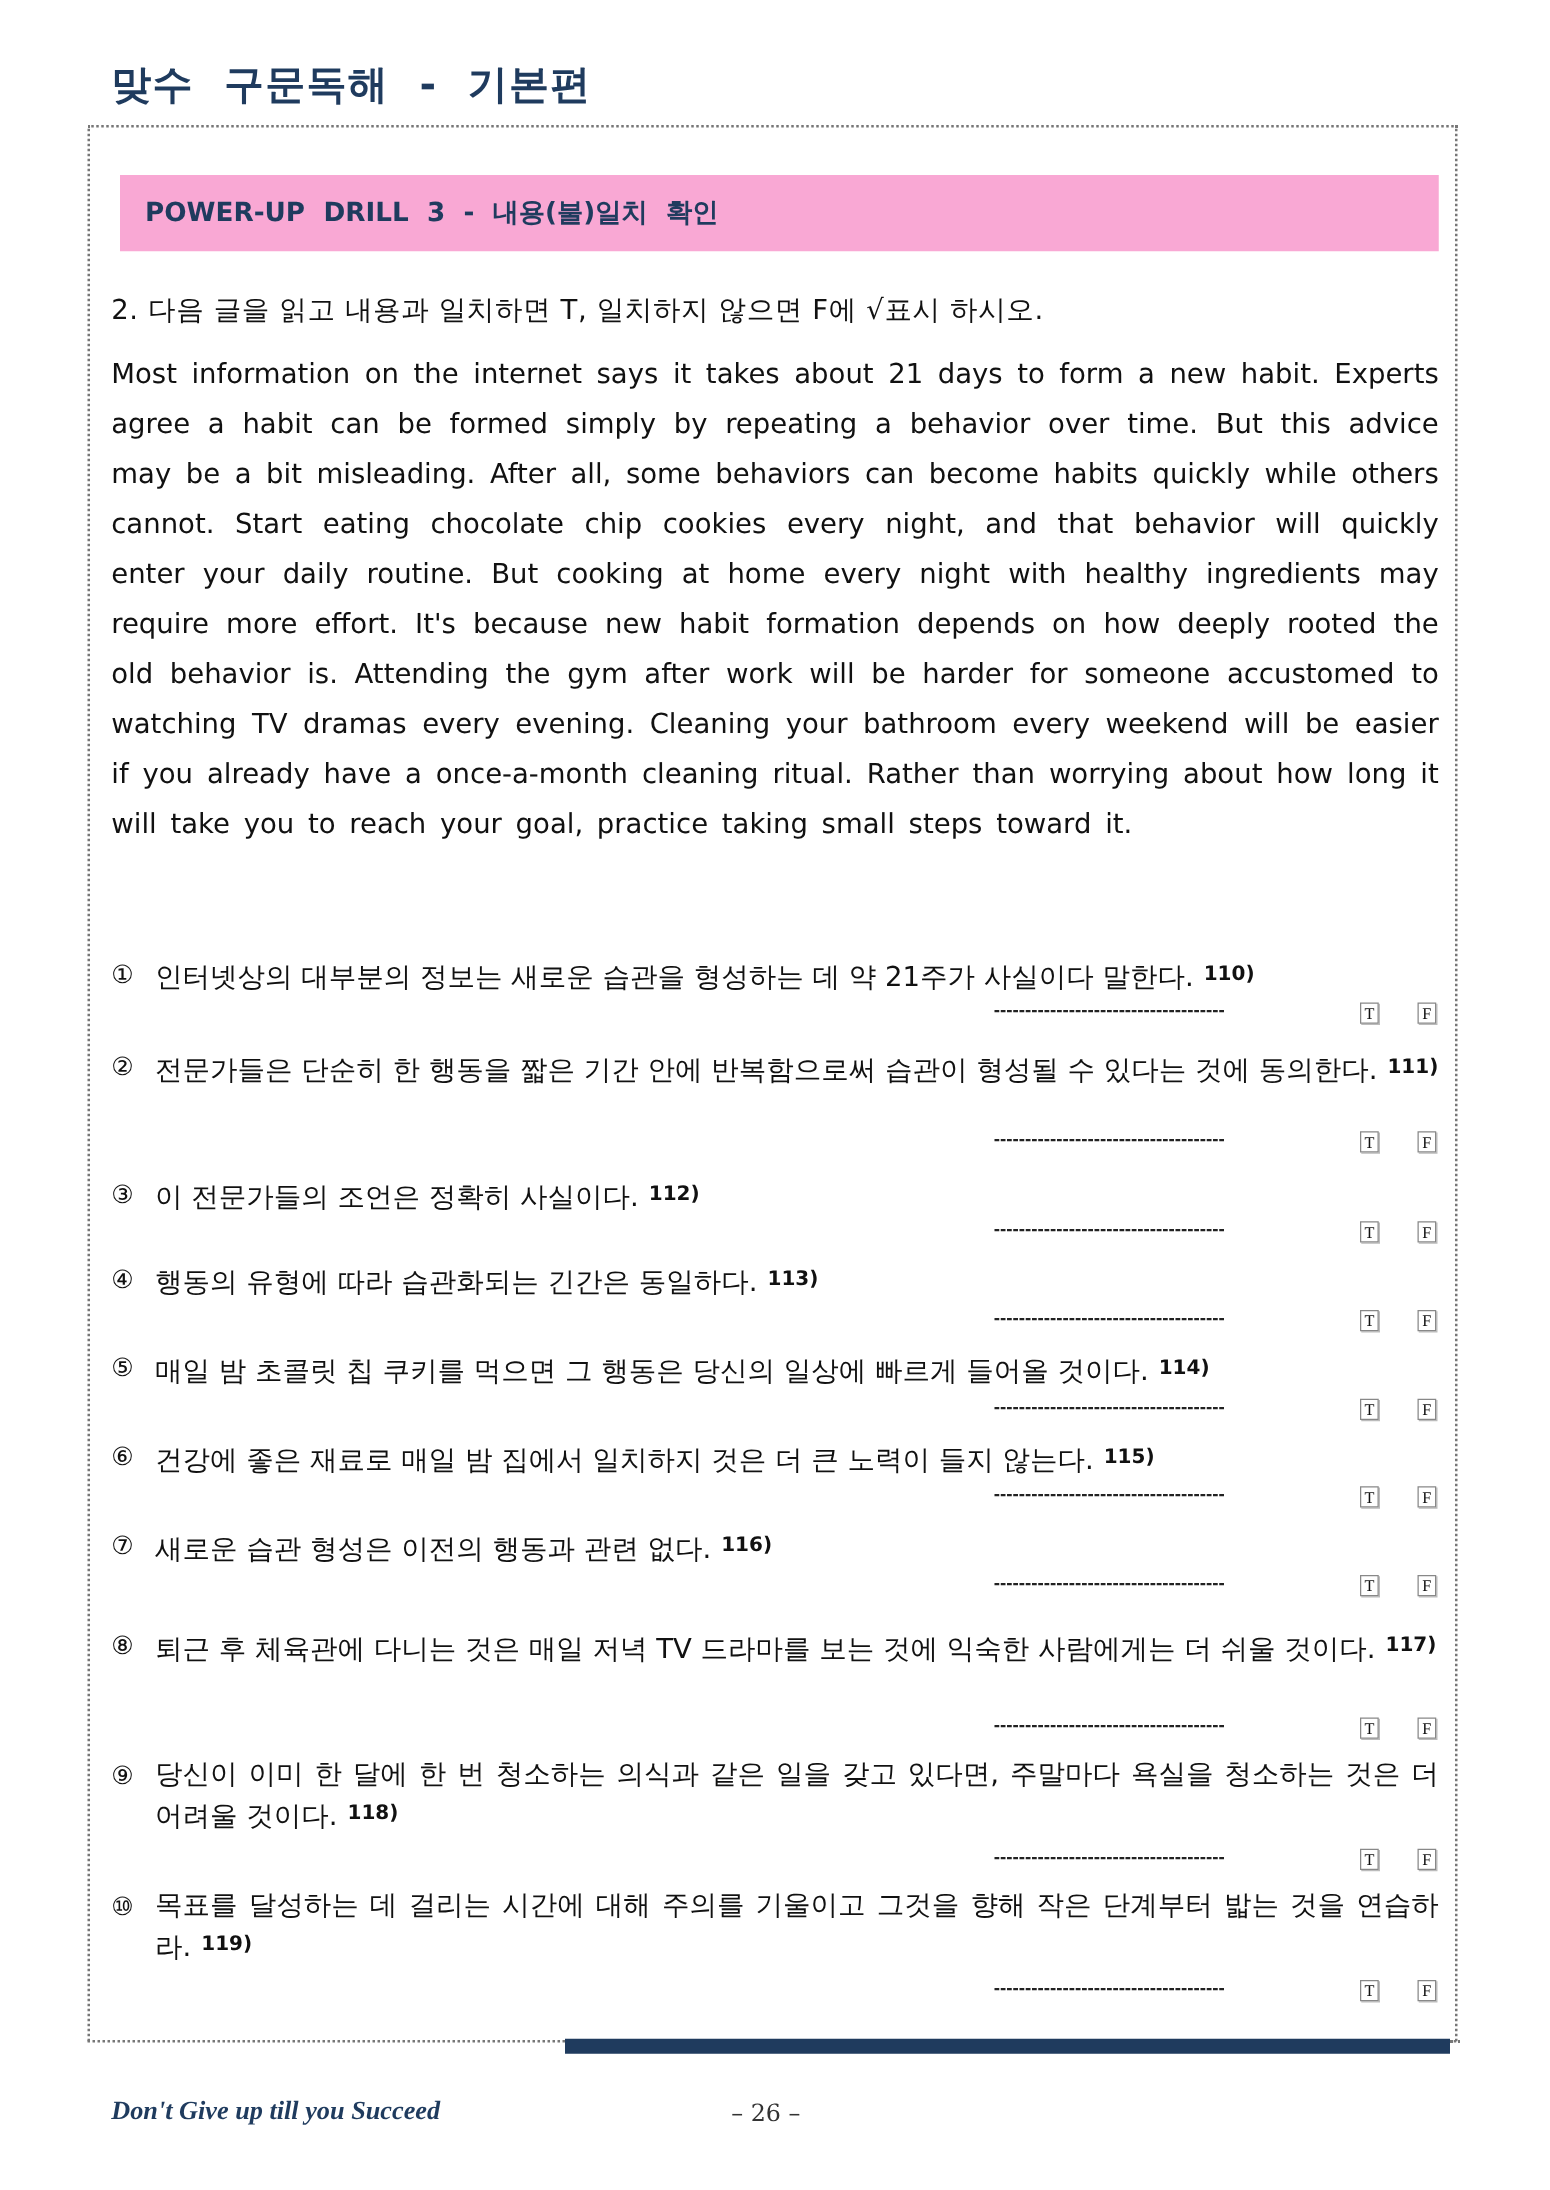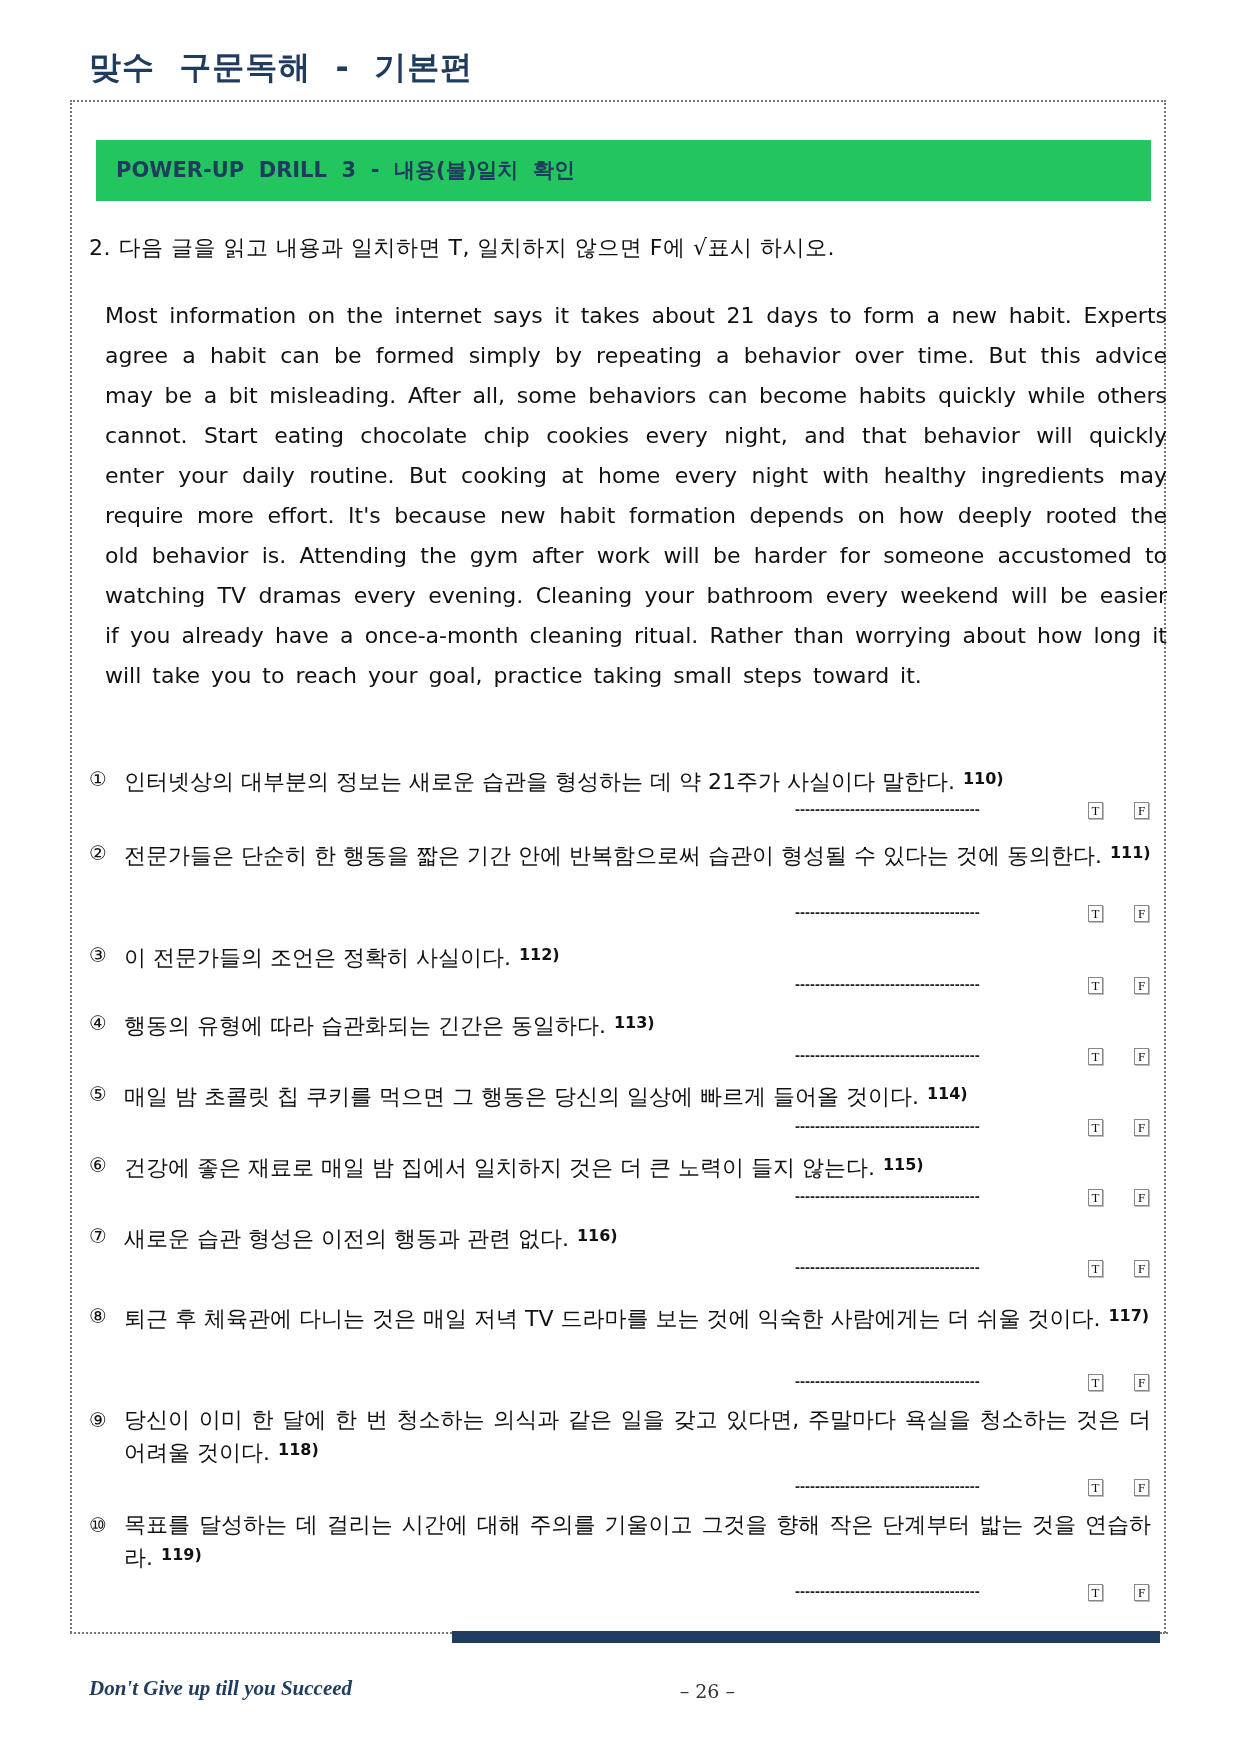--- a/index.html
+++ b/index.html
@@ -3,36 +3,36 @@
 <meta charset="utf-8">
 <style>
   html, body { margin: 0; padding: 0; background: #ffffff; }
   body { width: 1240px; height: 1752px; position: relative; overflow: hidden;
          font-family: "DejaVu Sans", "Liberation Sans", sans-serif; color: #111; }
   .abs { position: absolute; }
   .header-title { left: 89px; top: 46px; font-size: 32px; font-weight: bold; color: #1f3b5e; letter-spacing: 1px; white-space: pre; }
   .frame { left: 70px; top: 100px; width: 1096px; height: 1533px; border: 2px dotted #777; border-bottom: none; box-sizing: border-box; }
   .frame-bottom { left: 70px; top: 1632px; width: 382px; height: 0; border-top: 2px dotted #777; }
   .frame-bottom-right { left: 1160px; top: 1632px; width: 8px; border-top: 2px dotted #777; }
-  .banner { left: 96px; top: 140px; width: 1055px; height: 61px; background: #22c55e; }
+  .banner { left: 96px; top: 140px; width: 1055px; height: 61px; background: #f9a8d4; }
   .banner-title { left: 20px; top: 16px; font-size: 21px; color: #1f3b5e; font-weight: bold; white-space: pre; }
   .instruction { left: 89px; top: 233px; font-size: 22px; white-space: pre; letter-spacing: 0.5px; text-align: center; }
-  .passage { left: 89px; top: 280px; width: 1062px; font-size: 22px; line-height: 40px; text-align: justify; text-align-last: left; word-spacing: 4px; margin: 16px; }
+  .passage { left: 89px; top: 280px; width: 1062px; font-size: 22px; line-height: 40px; text-align: justify; text-align-last: left; word-spacing: 4px; margin: 0; }
   .q { left: 89px; width: 1062px; font-size: 22px; line-height: 30px; }
   .q-num { position: absolute; left: 0; top: 0; font-size: 20px; }
   .q-text { display: block; margin-left: 35px; text-align: justify; }
   .q-ref { font-size: 16px; font-weight: bold; margin-left: 8px; vertical-align: 5px; }
   .tf { left: 795px; width: 356px; height: 18px; font-size: 15px; }
   .tf-dashes { position: absolute; left: 0; top: -2px; letter-spacing: 0px; font-family: "Liberation Sans", sans-serif; font-size: 15px; font-weight: bold; color: #222; white-space: nowrap; overflow: hidden; width: 285px; }
   .tf-box { position: absolute; top: 0; width: 13px; height: 15px; border: 1px solid #888; box-shadow: 1px 1px 0 #bbb; font-family: "Liberation Serif", serif; font-size: 13px; line-height: 15px; text-align: center; background: #fff; cursor: pointer; }
   .tf-t { left: 293px; }
   .tf-f { left: 339px; }
   .footer-bar { left: 452px; top: 1631px; width: 708px; height: 12px; background: #1f3b5e; }
   .footer-motto { left: 89px; top: 1676px; font-size: 21px; font-weight: bold; font-style: italic; color: #1f3b5e; white-space: pre; font-family: Liberation Serif, serif; }
-  .page-num { left: 585px; top: 1680px; width: 150px; text-align: right; font-family: "DejaVu Serif", serif; font-size: 19px; color: #333; white-space: pre; }
+  .page-num { left: 585px; top: 1680px; width: 150px; text-align: left; font-family: "DejaVu Serif", serif; font-size: 19px; color: #333; white-space: pre; }
 </style>
 </head>
 <body>
 
 <div class="abs header-title">맞수  구문독해  -  기본편</div>
 
 <div class="abs frame"></div>
 <div class="abs frame-bottom"></div>
 <div class="abs frame-bottom-right"></div>
 

